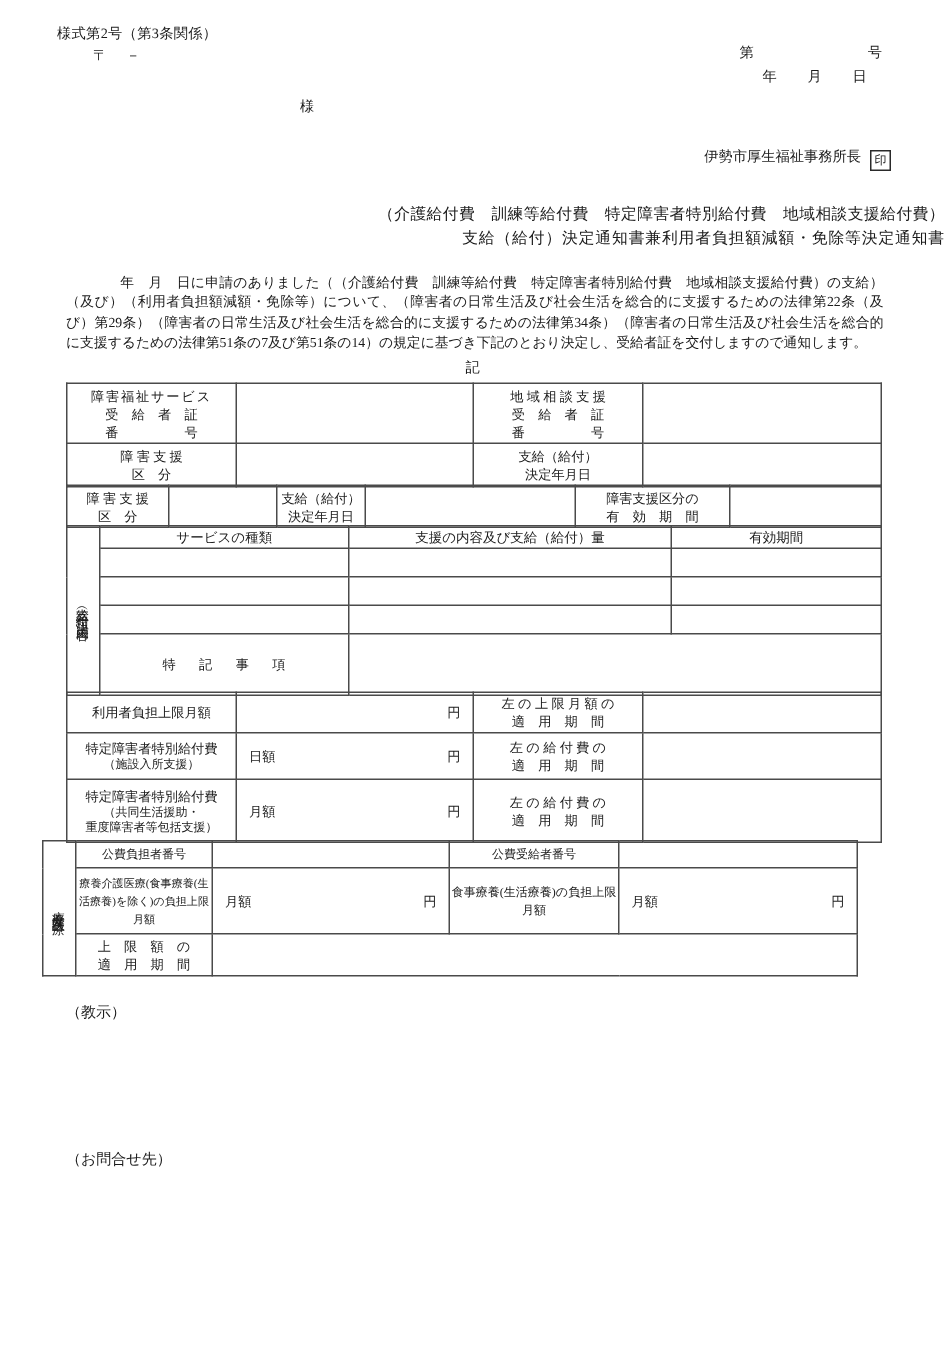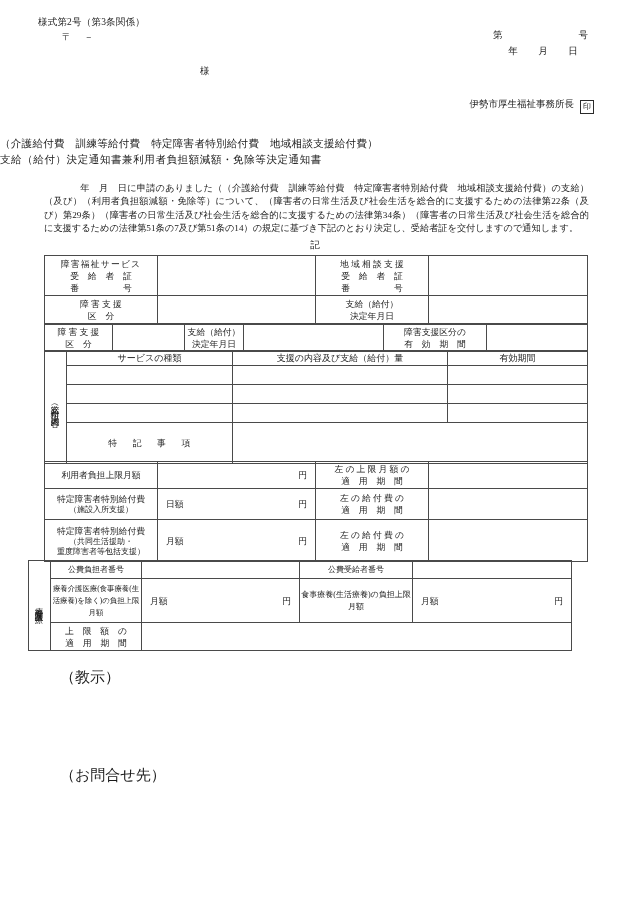--- a/index.html
+++ b/index.html
@@ -77,21 +77,21 @@
     margin-left: 6px;
     vertical-align: -2px;
   }
 
   
   .title {
     position: absolute;
     left: 0;
     right: 0;
     top: 136px;
-    text-align: left;
+    text-align: right;
     font-size: 10.5px;
     line-height: 16px;
     letter-spacing: .3px;
   }
   .title .l2 { letter-spacing: .6px; }
 
   
   .body-text {
     position: absolute;
     left: 44px;
@@ -166,22 +166,22 @@
     font-size: 8.8px;
   }
   .diag {
     background:
       linear-gradient(to right top, transparent calc(50% - 0.4px), #6a6a6a 50%, transparent calc(50% + 0.4px));
   }
 
   
   .note {
     position: absolute;
-    left: 60px;
-    font-size: 15px;
+    left: 44px;
+    font-size: 10px;
   }
   .note-kyoji  { top: 668px; }
   .note-toiawase { top: 766px; }
 </style>
 </head>
 <body>
 
 <div class="page">
 
   <div class="hdr-form-no">様式第2号（第3条関係）</div>

